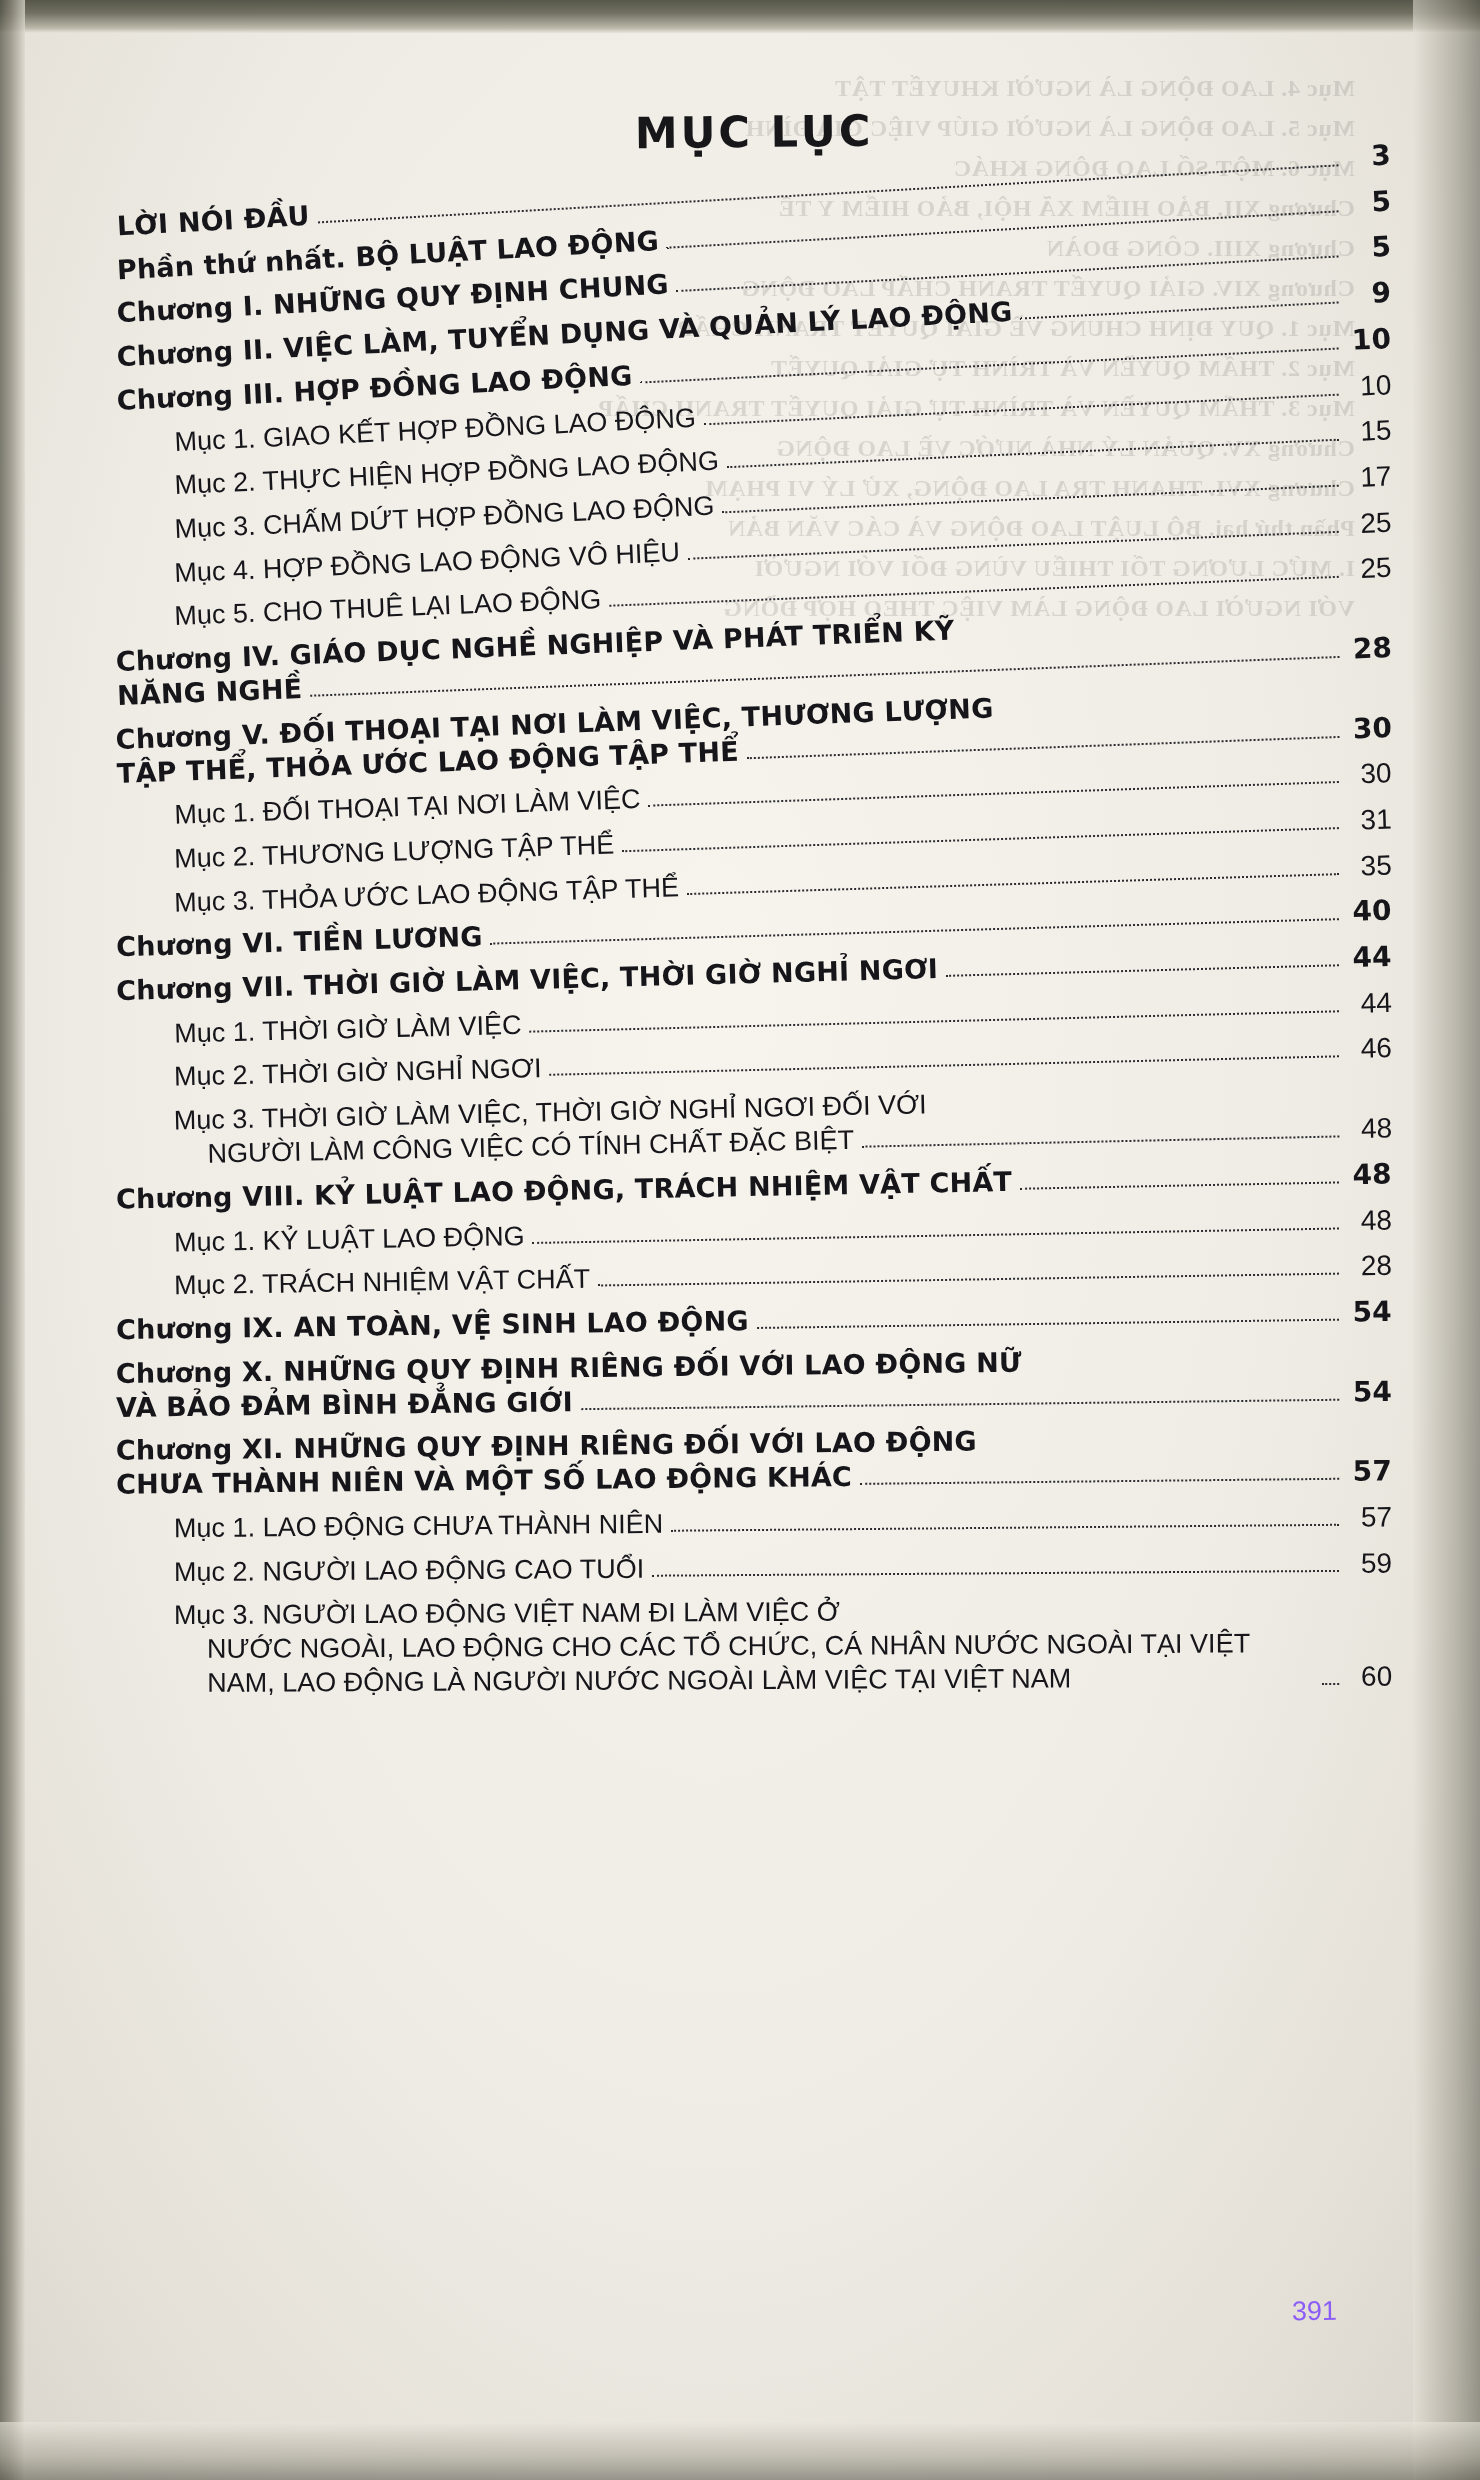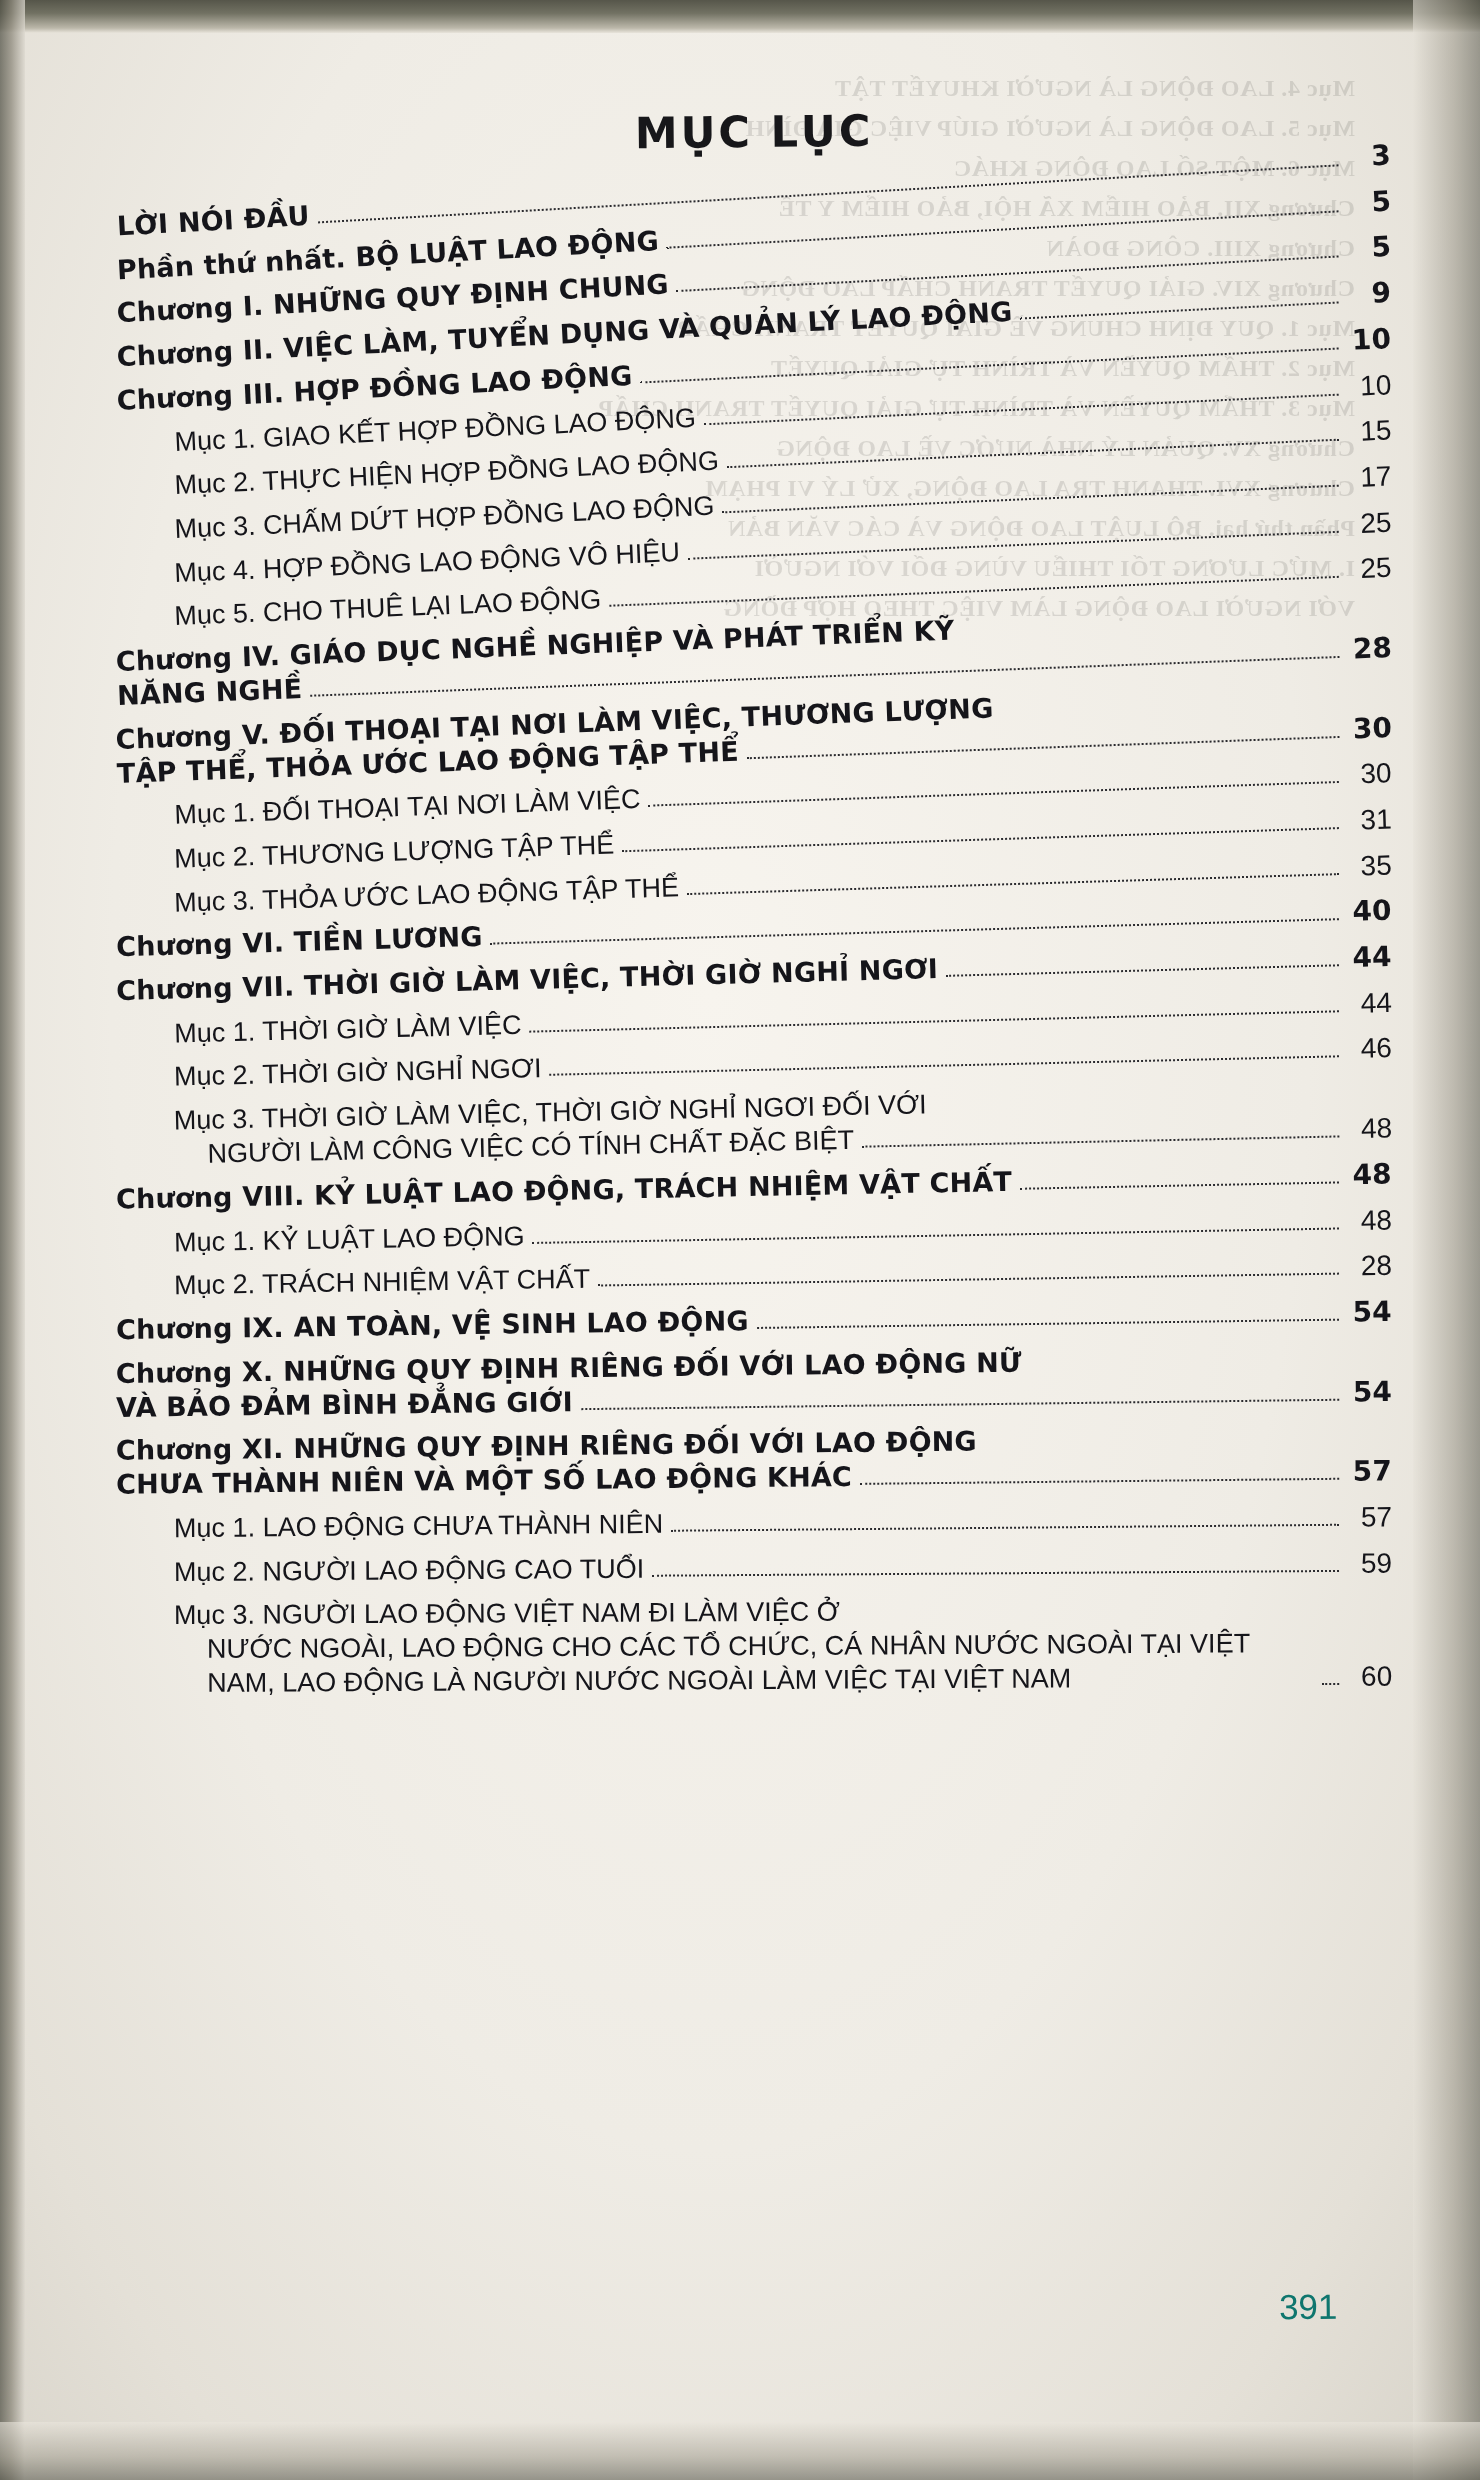--- a/index.html
+++ b/index.html
@@ -123,22 +123,22 @@
   .row.wrap { flex-wrap: wrap; }
   .row.wrap .txt { flex: 1 1 100%; }
   .row.wrap .tail { display: flex; align-items: flex-end; width: 100%; }
   .row.wrap .tail .txt2 { flex: 0 1 auto; }
 
   .page-number {
     position: absolute;
     right: 144px;
     bottom: 153px;
     font-family: "Liberation Sans", sans-serif;
-    font-size: 35px;
-    color: #0f766e;
+    font-size: 27px;
+    color: #8b5cf6;
     transform: rotate(-0.6deg);
   }
   .blur-soft { filter: blur(0.2px); }
 </style>
 </head>
 <body>
 
 <div class="page">
   <div class="paper"></div>
   <div class="bleed blur-soft">Mục 4. LAO ĐỘNG LÀ NGƯỜI KHUYẾT TẬT

